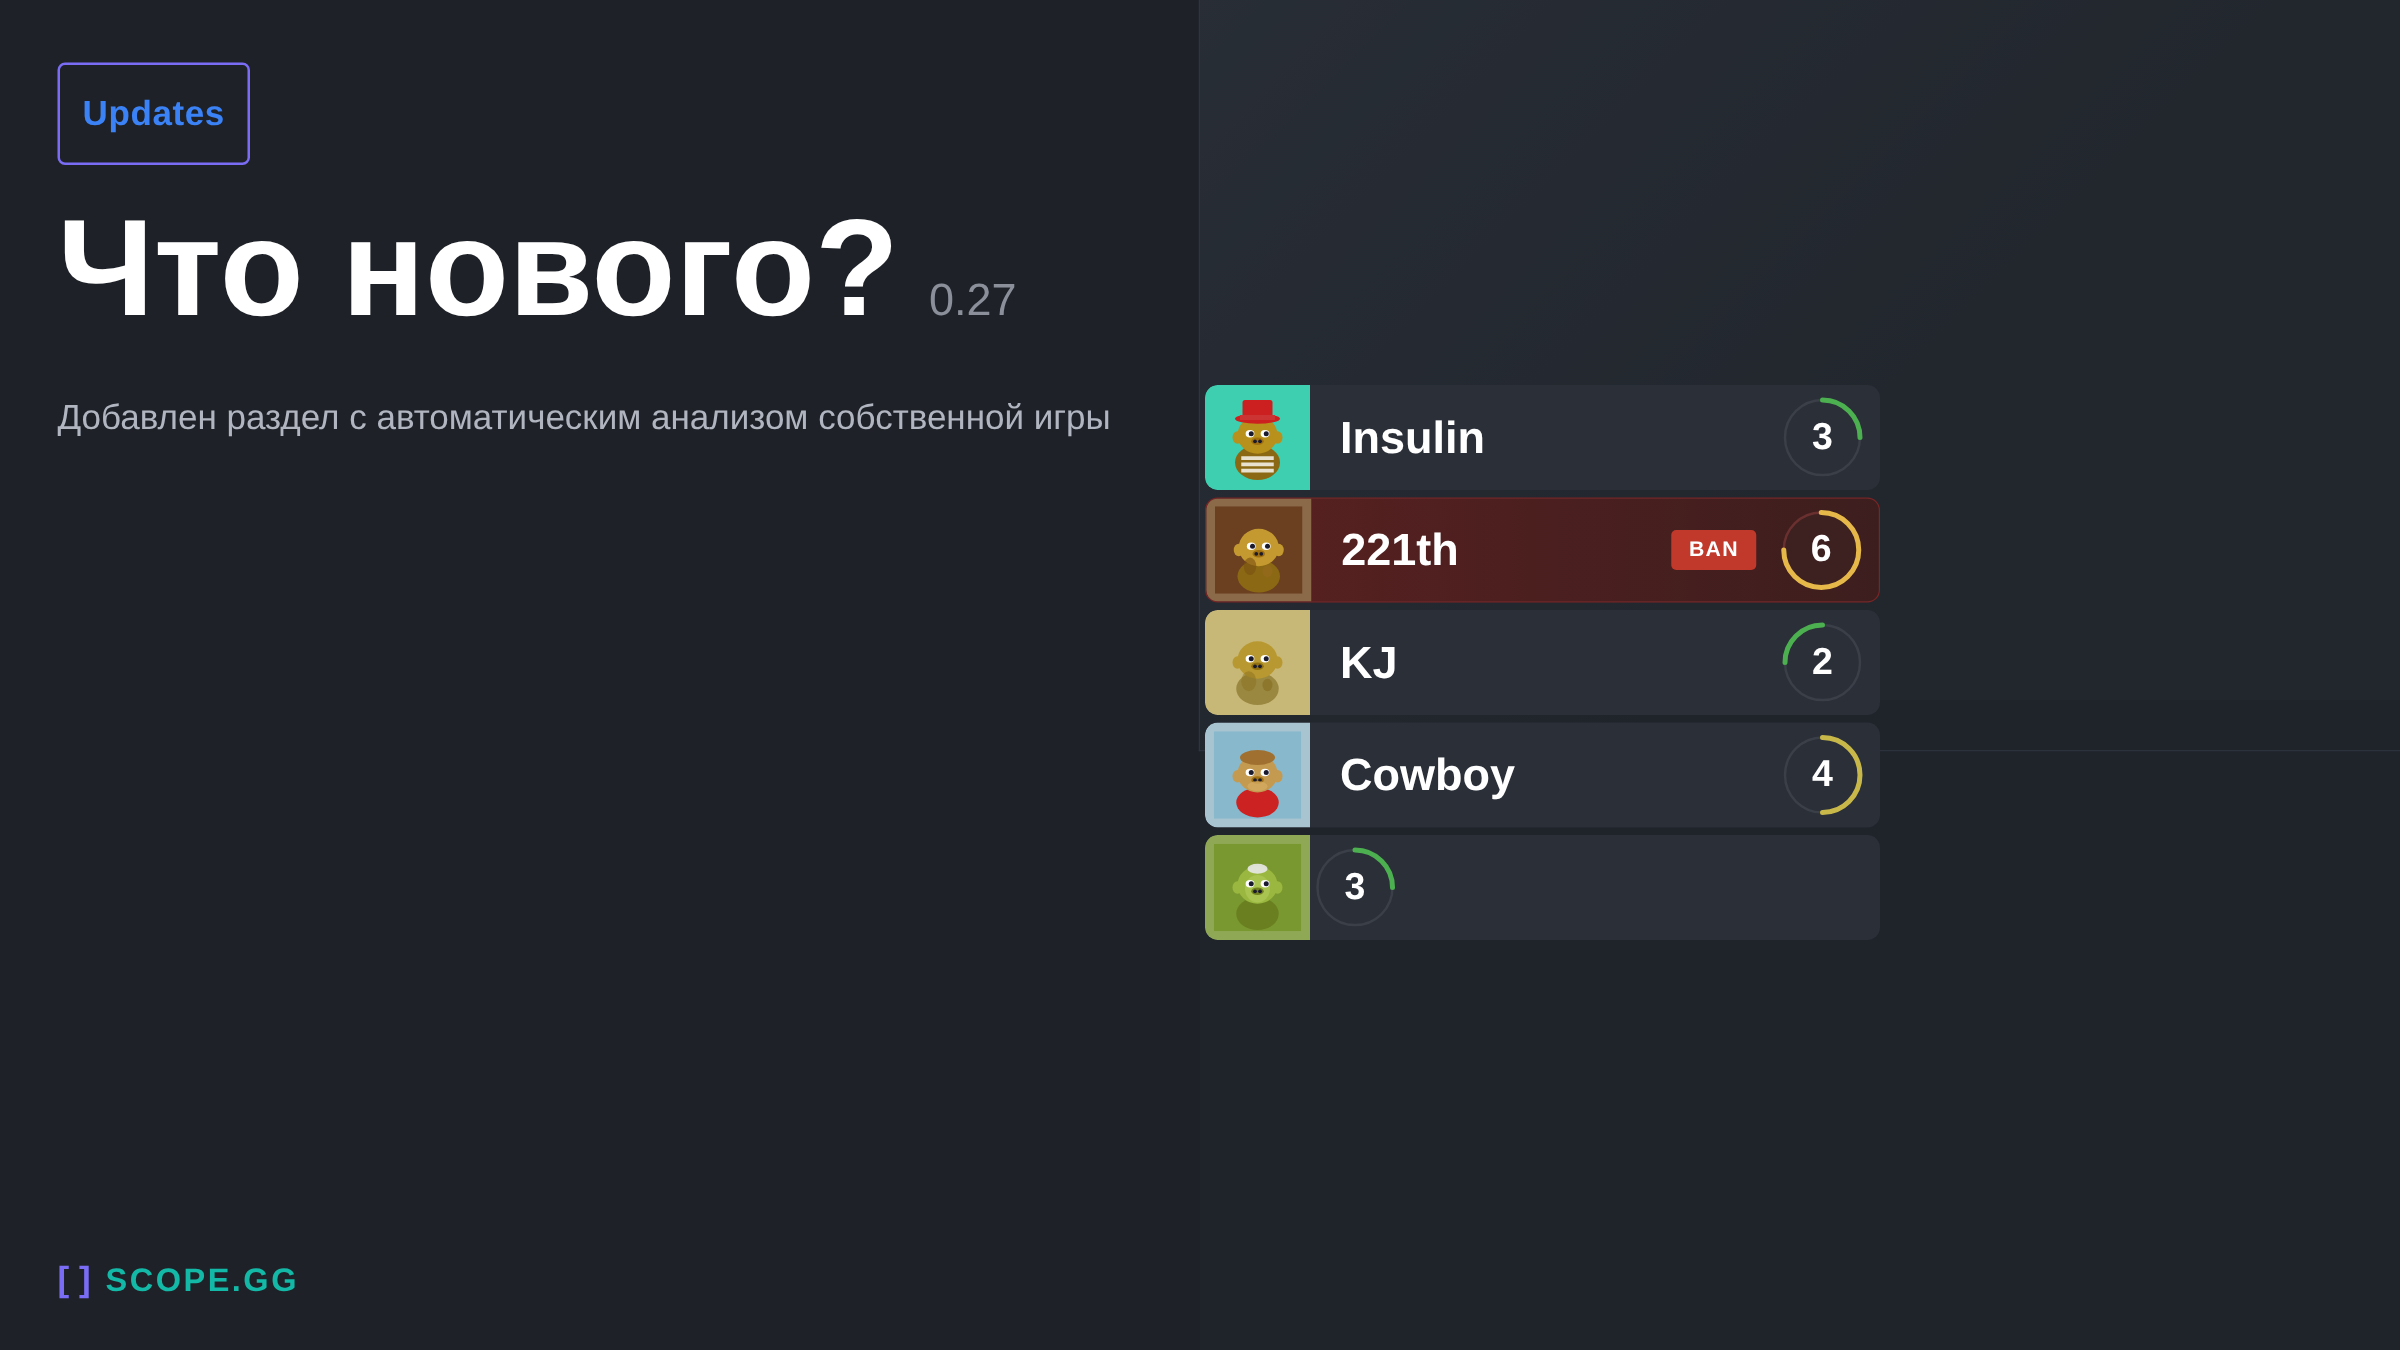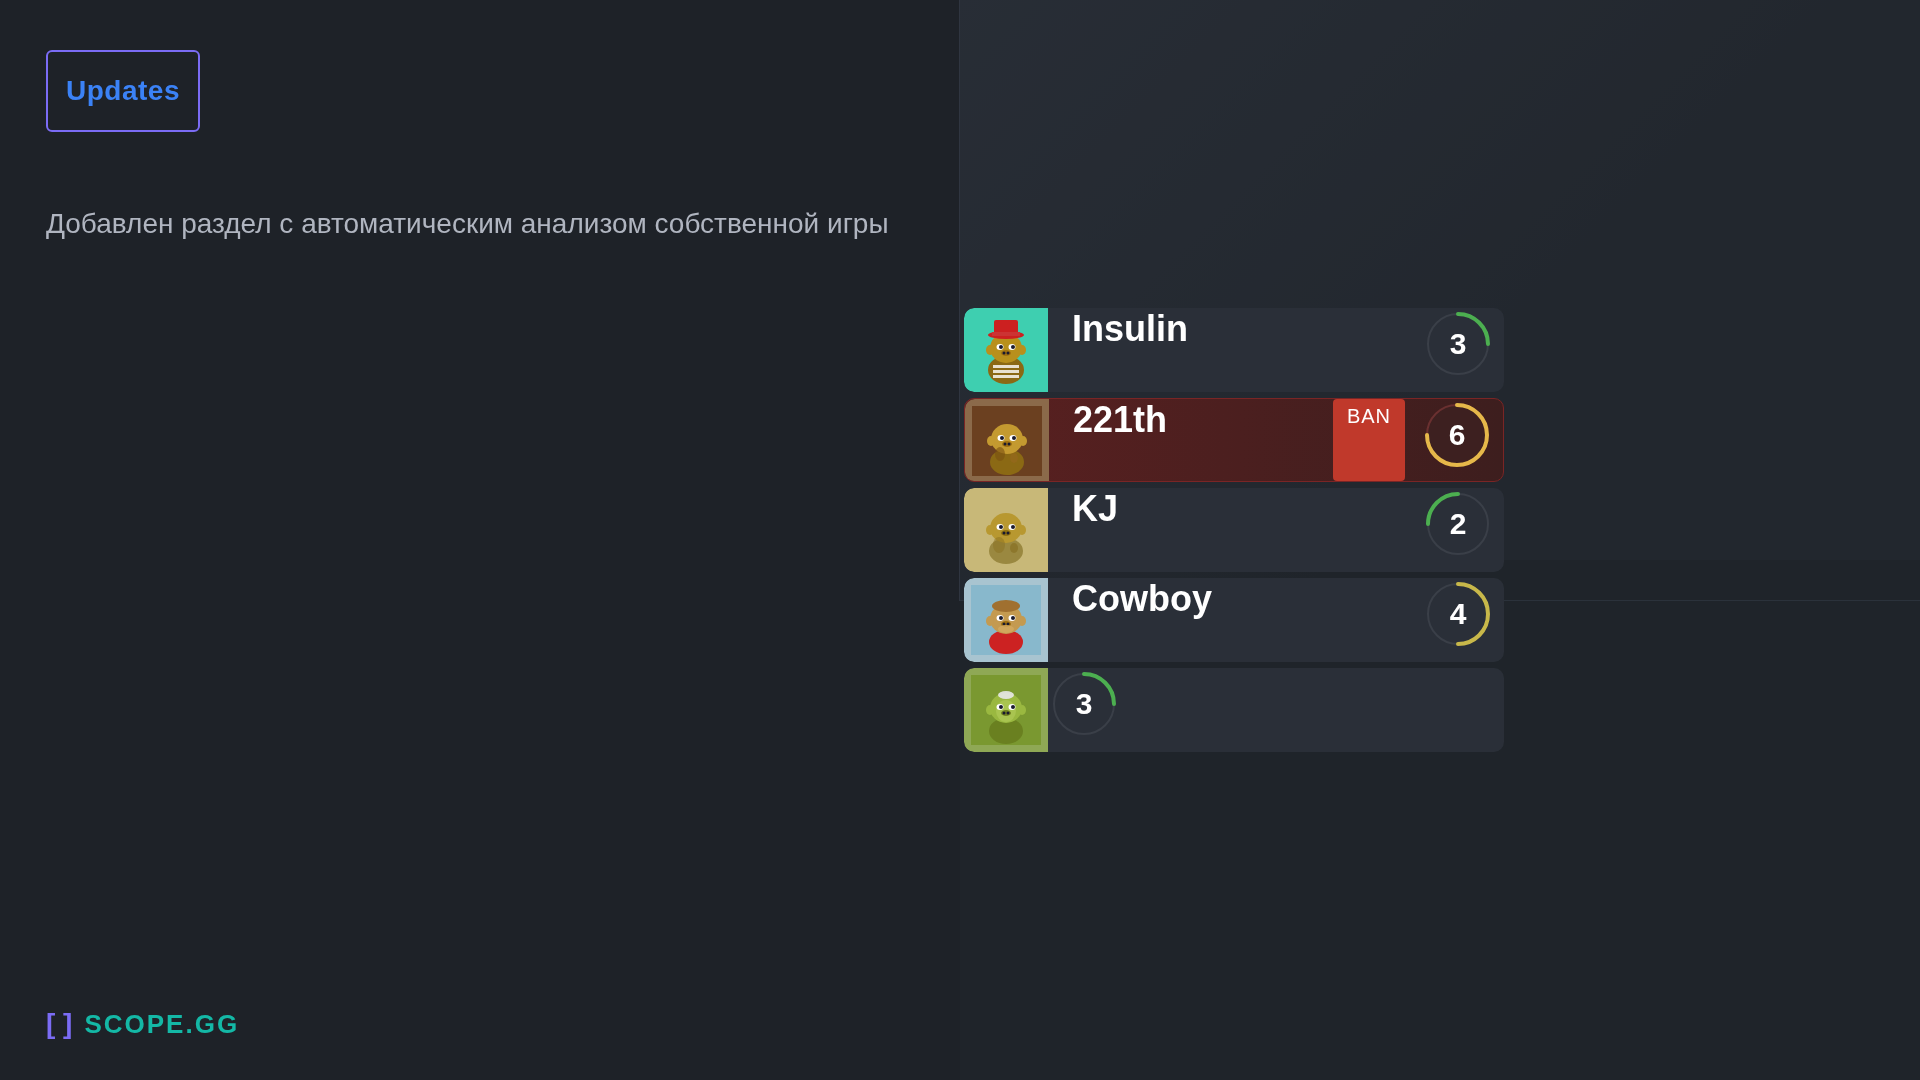--- a/index.html
+++ b/index.html
@@ -107,20 +107,21 @@
       right: 416px;
       top: 308px;
       width: 540px;
       display: flex;
       flex-direction: column;
       gap: 6px;
     }
 
     .player-row {
       display: flex;
+      align-items: center;
       background: #2a2f38;
       border-radius: 10px;
       padding: 0;
       height: 84px;
       overflow: hidden;
       position: relative;
     }
 
     .player-row.banned {
       background: linear-gradient(90deg, #5a2020 0%, #3d1e1e 100%);
@@ -159,22 +160,22 @@
       flex: 1;
       font-size: 36px;
       font-weight: 700;
       color: #ffffff;
       padding-left: 24px;
     }
 
     .ban-badge {
       background: #c0392b;
       color: #ffffff;
-      font-size: 20px;
-      font-weight: 400;
+      font-size: 17px;
+      font-weight: 700;
       padding: 6px 14px;
       border-radius: 4px;
       margin-right: 16px;
       letter-spacing: 1px;
     }
 
     
     .score-circle {
       width: 72px;
       height: 72px;
@@ -229,20 +230,24 @@
   <div class="bg-panel-bottom"></div>
 </div>
 
 <div class="main-content">
   
   <div class="updates-badge">
     <span>Updates</span>
   </div>
 
   
+  <div class="main-title">
+    <span>Что нового?</span>
+    <span class="version-badge">0.27</span>
+  </div>
 
   
   <div class="update-items">
     <div class="update-item">Добавлен раздел с автоматическим анализом собственной игры</div>
   </div>
 </div>
 
 <div class="player-list">
 
   <div class="player-row">

